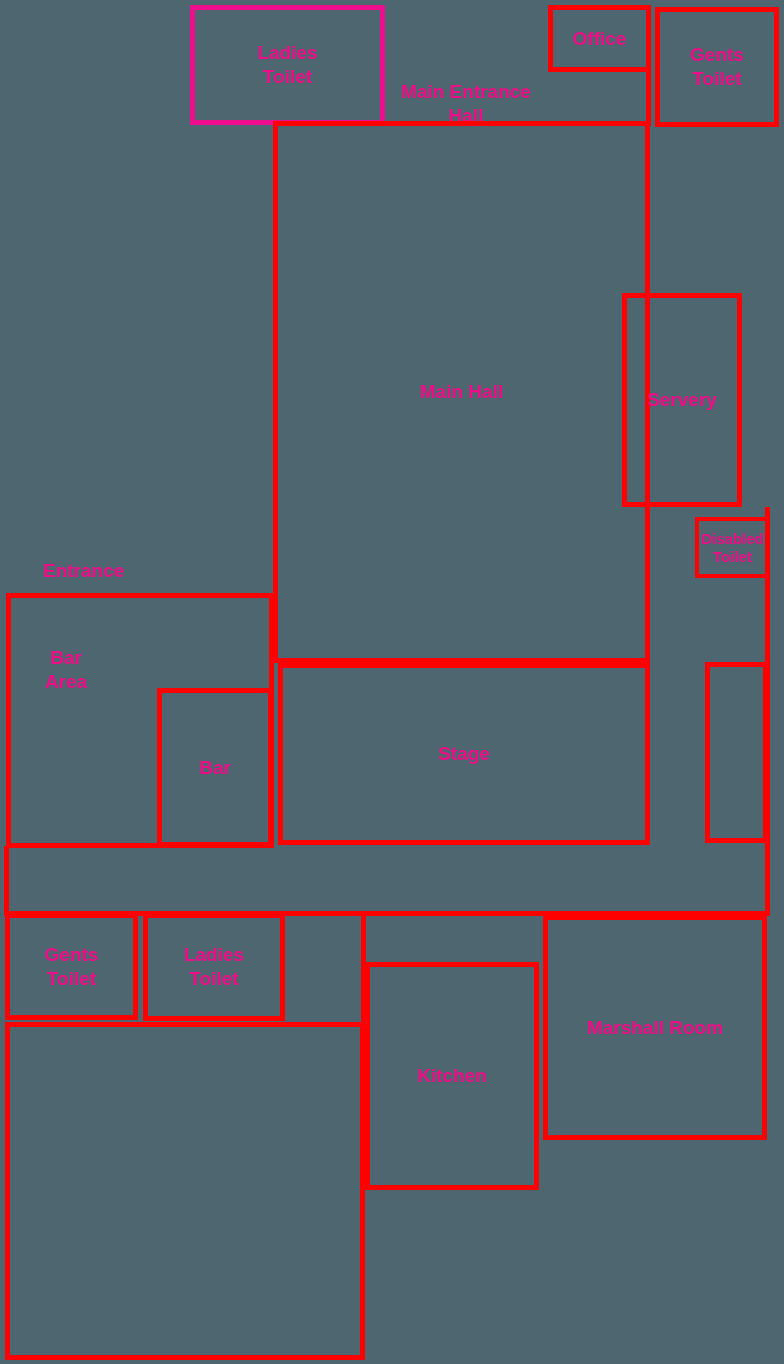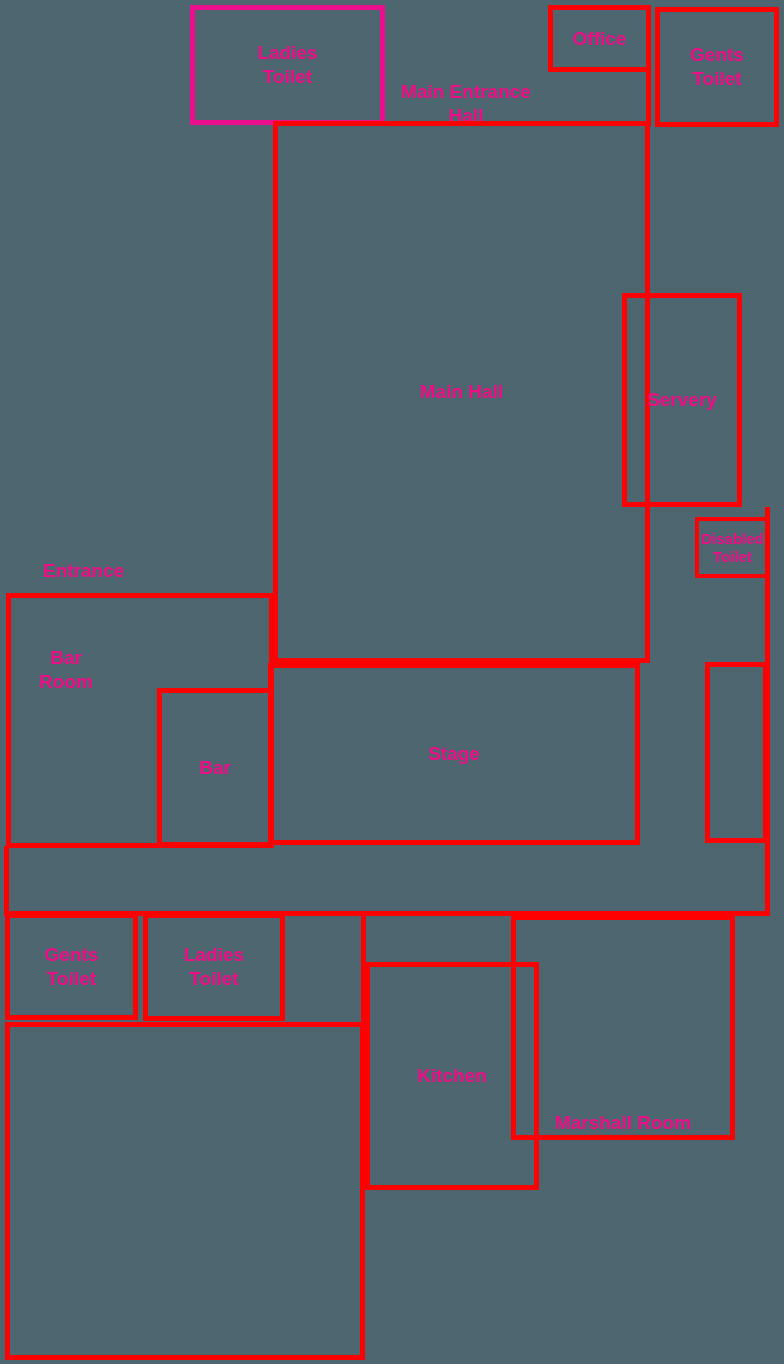--- a/index.html
+++ b/index.html
@@ -35,25 +35,25 @@
   
   .r-ladies-top{left:190px;top:5px;width:195px;height:120px;border-color:var(--magenta);}
   .r-office{left:548px;top:5px;width:103px;height:67px;}
   .r-gents-top{left:655px;top:7px;width:124px;height:120px;}
   .r-main-hall{left:273px;top:121px;width:377px;height:542px;}
   .r-servery{left:622px;top:293px;width:120px;height:214px;}
   .r-disabled{left:695px;top:517px;width:75px;height:61px;border-width:4px;font-size:15px;line-height:18px;}
   .r-narrow{left:705px;top:662px;width:63px;height:181px;}
   .r-bar-area{left:6px;top:593px;width:268px;height:255px;}
   .r-bar{left:157px;top:688px;width:116px;height:159px;}
-  .r-stage{left:268px;top:663px;width:372px;height:182px;align-items:center;}
+  .r-stage{left:278px;top:663px;width:372px;height:182px;align-items:center;}
   .r-gents-bottom{left:5px;top:913px;width:133px;height:107px;}
   .r-ladies-bottom{left:143px;top:913px;width:142px;height:108px;}
   .r-kitchen{left:365px;top:962px;width:174px;height:228px;}
-  .r-marshall{left:511px;top:915px;width:224px;height:225px;justify-content:flex-end;}
+  .r-marshall{left:543px;top:915px;width:224px;height:225px;}
   .r-raili{left:5px;top:1022px;width:360px;height:338px;}
   
   .w-office-ext{left:646px;top:70px;width:5px;height:56px;}
   .w-right{left:765px;top:507px;width:5px;height:409px;}
   .w-corridor-left{left:4px;top:846px;width:5px;height:67px;}
   .w-corridor-bottom{left:4px;top:911px;width:766px;height:5px;}
   .w-raili-ext{left:361px;top:911px;width:5px;height:115px;}
   
   .l-lobby{left:386px;top:49px;width:160px;margin-top:31px;}
   .l-entrance{left:43px;top:559px;text-align:center;}
@@ -100,21 +100,21 @@
 
   <div class="wall w-right"></div>
 
   <div class="room r-narrow"></div>
 
   <div class="floatlabel l-entrance">Entrance</div>
 
   <div class="room r-bar-area"></div>
   <div class="floatlabel l-bar-area">
     <div>Bar</div>
-    <div>Room</div>
+    <div>Area</div>
   </div>
 
   <div class="room r-bar">
     <span>Bar</span>
   </div>
 
   <div class="room r-stage">
     <span>Stage</span>
   </div>
 

